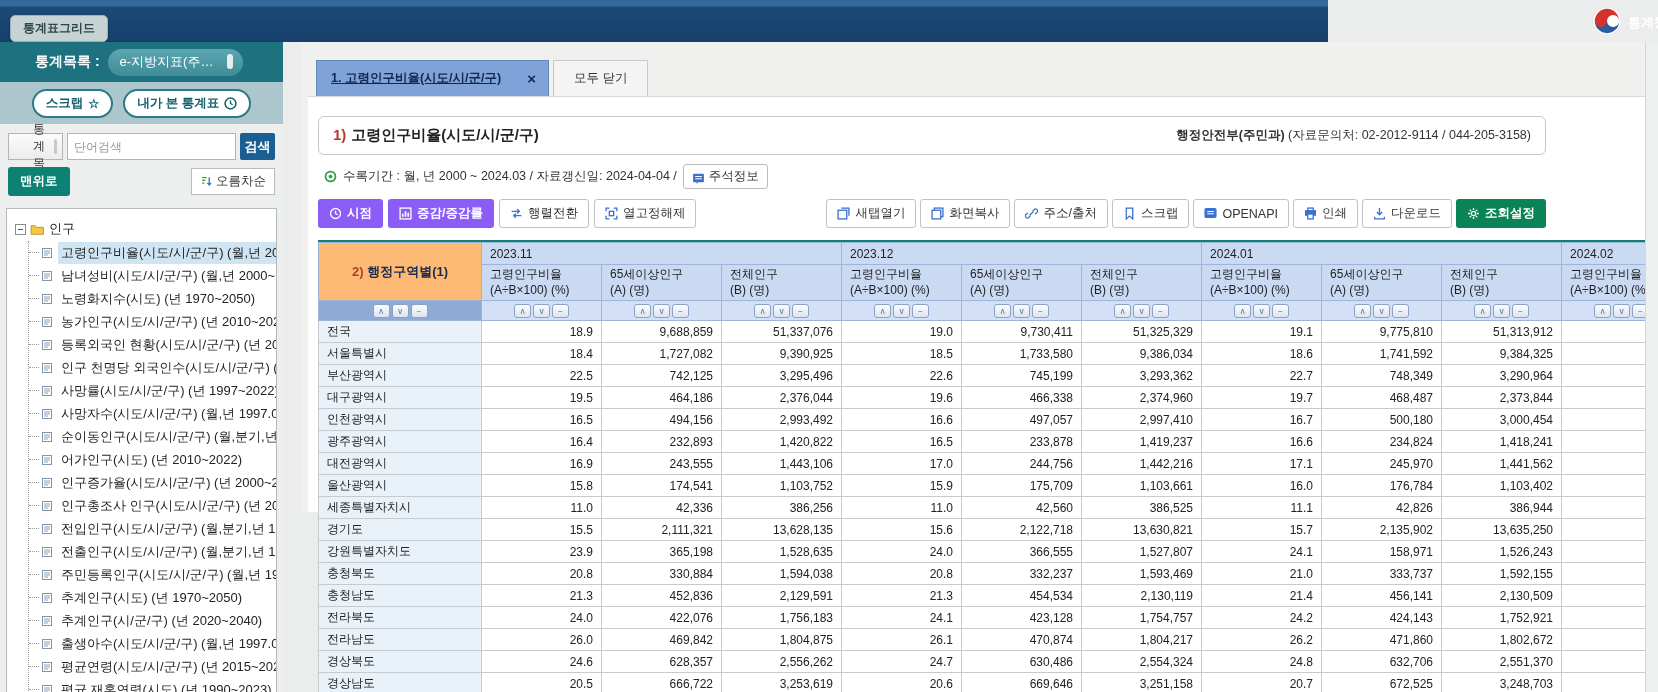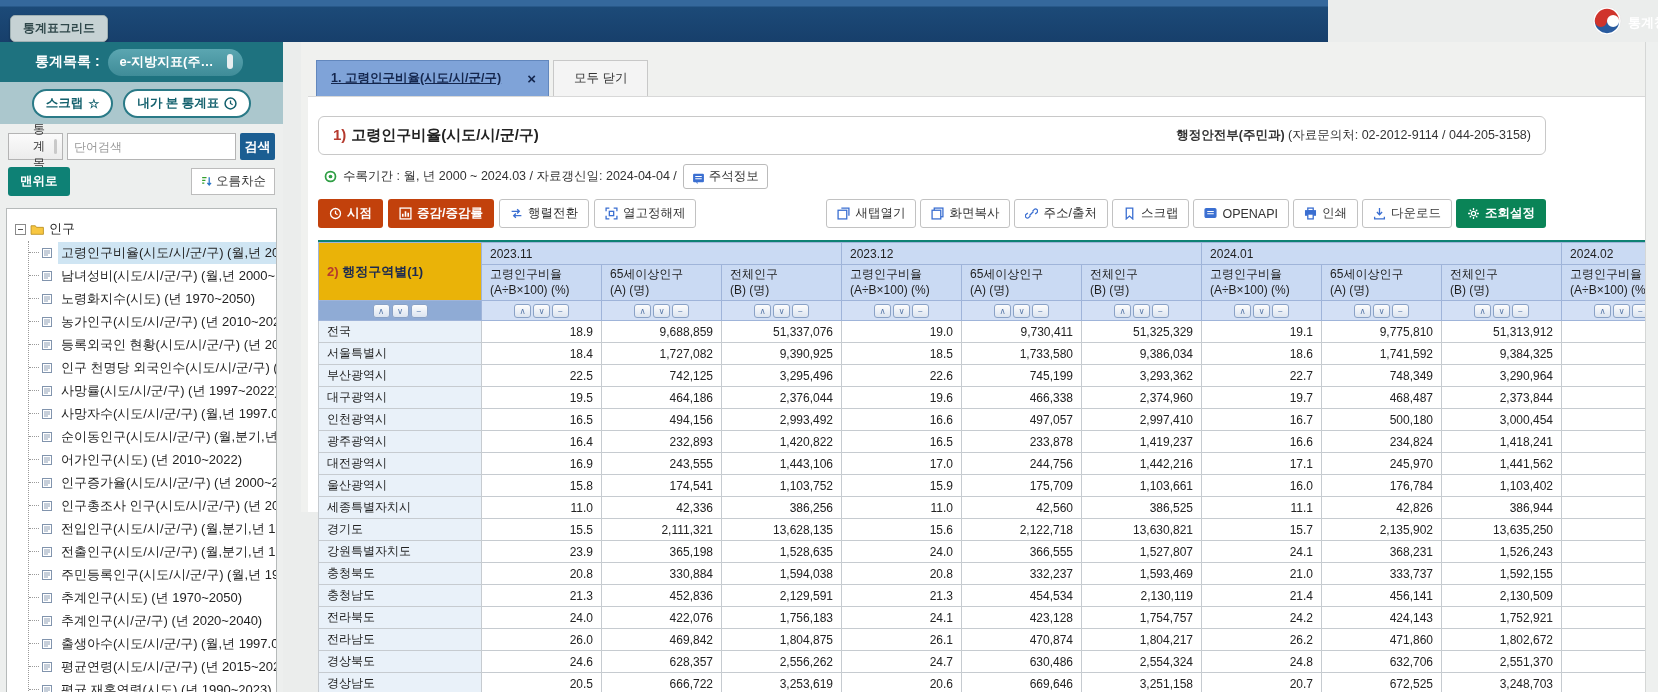--- a/index.html
+++ b/index.html
@@ -13,21 +13,21 @@
     font-size:12px; font-weight:bold; padding:4px 12px; border-radius:5px; border:1px solid #9fb0b3;
     box-shadow:0 1px 2px rgba(0,0,0,.4); cursor:pointer; }
   .gov-logo { position:absolute; left:1592px; top:6px; display:flex; align-items:center; gap:6px;
     color:#fff; font-weight:bold; font-size:13px; white-space:nowrap; }
 
   
   .sidebar { position:absolute; left:0; top:42px; width:283px; height:650px; background:#edefee; }
   .sb-header { height:40px; background:#1e727f; display:flex; align-items:center; padding-left:35px; gap:8px; }
   .sb-header .lbl { color:#fff; font-weight:bold; font-size:14px; }
   .sb-pill { background:linear-gradient(to bottom,#5ba6b1,#3f8c98); border-radius:14px; color:#fff;
-    font-weight:bold; font-size:13px; padding:4px 10px 5px 12px; display:flex; align-items:center; gap:14px; cursor:pointer; }
+    font-weight:normal; font-size:13px; padding:4px 10px 5px 12px; display:flex; align-items:center; gap:14px; cursor:pointer; }
   .sb-pill .handle { width:6px; height:15px; background:#e8eef0; border-radius:3px; }
   .sb-band { height:42px; background:#abc7cd; display:flex; align-items:center; justify-content:center; gap:10px; }
   .pill-btn { background:#fff; border:2px solid #2a7a87; color:#13606d; font-weight:bold; font-size:12.5px;
     border-radius:15px; padding:4px 12px; display:flex; align-items:center; gap:5px; cursor:pointer; }
   .sb-search { padding:9px 8px 8px 8px; }
   .srow { display:flex; gap:4px; }
   .sel-box { width:72px; height:27px; background:linear-gradient(to bottom,#fbfbfb,#ececec); border:1px solid #b4b4b4;
     font-size:12px; color:#333; display:flex; align-items:center; padding:0 5px 0 24px; justify-content:space-between; cursor:pointer;font-family:Liberation Serif, serif; }
   .sel-box .handle { width:6px; height:15px; background:#c9c9c9; border-radius:3px; }
   .word-input { flex:1; height:27px; border:1px solid #b4b4b4; font-size:12px; padding:0 6px;
@@ -75,34 +75,34 @@
   .target-ic { color:#2f9e44; display:flex; }
   .note-btn { border:1px solid #bbb; background:#fff; border-radius:3px; padding:3px 8px; font-size:12.5px;
     color:#333; display:flex; align-items:flex-end; gap:4px; cursor:pointer; }
   .note-btn .ic { color:#3b6fd1; display:flex; }
 
   .toolbar { margin:10px 0 0 10px; width:1228px; display:flex; align-items:center; gap:5px; }
   .tbtn { display:flex; align-items:center; gap:5px; font-size:12.5px; border-radius:3px;
     padding:5px 10px; cursor:pointer; border:1px solid transparent; background:#fff;
     font-family:"Liberation Sans","DejaVu Sans",sans-serif; }
   .tbtn .ic { display:flex; }
-  .tbtn-teal { background:#c2410c; color:#fff; font-weight:bold; }
+  .tbtn-teal { background:#8b5cf6; color:#fff; font-weight:bold; }
   .tbtn-green { background:#0a8457; color:#fff; font-weight:bold; }
   .tbtn-white { border-color:#c2c2c2; color:#333; }
   .tbtn-white .ic { color:#3b6fd1; }
   .tb-right { margin-left:auto; display:flex; gap:4px; }
 
   .divider { margin:12px 0 0 10px; width:1341px; height:2px; background:#0e8173; }
   .table-wrap { margin-left:10px; width:1341px; overflow:hidden; }
   table.grid { table-layout:fixed; border-collapse:collapse; width:1363px; font-size:12px; }
   table.grid col.c0 { width:163px; } table.grid col.cn { width:120px; }
   .grid th, .grid td { border:1px solid #c6cbd0; }
   .grid thead th, .grid thead td { border-color:#9fb4d9; }
   th.group { background:#cadaf3; font-weight:normal; text-align:left; padding:3px 8px; color:#1e1e1e; height:22px; }
-  th.corner { background:#eab308; text-align:left; padding:13px 8px; font-size:13px; color:#1c2a50; }
+  th.corner { background:#fdba74; text-align:center; padding:13px 8px; font-size:13px; color:#1c2a50; }
   th.corner .red { color:#b53a2e; }
   th.sub { background:#cadaf3; font-weight:normal; text-align:left; padding:2px 8px; height:34px;
     line-height:1.3; color:#1e1e1e; white-space:nowrap; overflow:hidden; }
   td.sortc { background:#d3e0f5; height:20px; text-align:center; white-space:nowrap; }
   td.sortc.corner-s { background:#8fabd5; }
   .mini { display:inline-block; width:17px; height:14px; line-height:12px; font-size:8.5px; color:#5b7bab;
     background:linear-gradient(to bottom,#fdfdfd,#dbe4f0); border:1px solid #8aa2c6; border-radius:3px;
     margin:0 1px; text-align:center; vertical-align:middle; cursor:pointer; }
   td.rname { background:#e9f1f9; padding:2px 8px; color:#222; height:19px; white-space:nowrap; overflow:hidden; }
   td.val { background:#fff; padding:2px 8px; text-align:right; color:#222; white-space:nowrap; }
@@ -708,21 +708,21 @@
             </tr>
             <tr>
               <td class="rname">강원특별자치도</td>
               <td class="val">23.9</td>
               <td class="val">365,198</td>
               <td class="val">1,528,635</td>
               <td class="val">24.0</td>
               <td class="val">366,555</td>
               <td class="val">1,527,807</td>
               <td class="val">24.1</td>
-              <td class="val">368,231</td>
+              <td class="val">158,971</td>
               <td class="val">1,526,243</td>
               <td class="val"></td>
             </tr>
             <tr>
               <td class="rname">충청북도</td>
               <td class="val">20.8</td>
               <td class="val">330,884</td>
               <td class="val">1,594,038</td>
               <td class="val">20.8</td>
               <td class="val">332,237</td>

